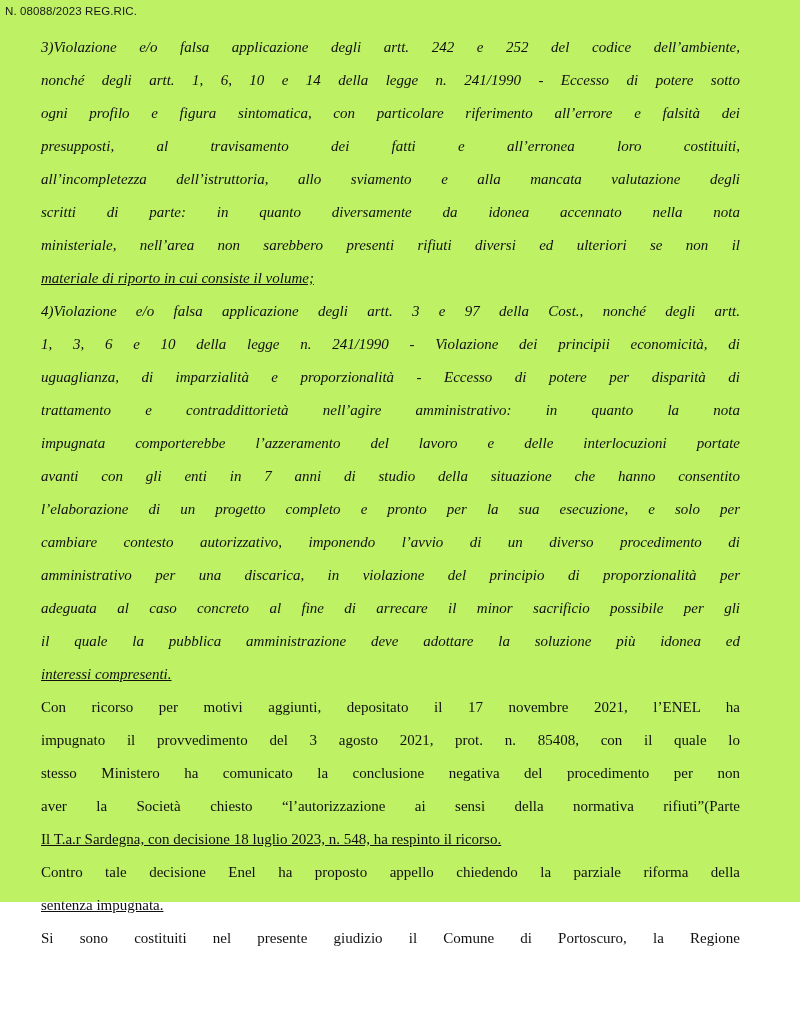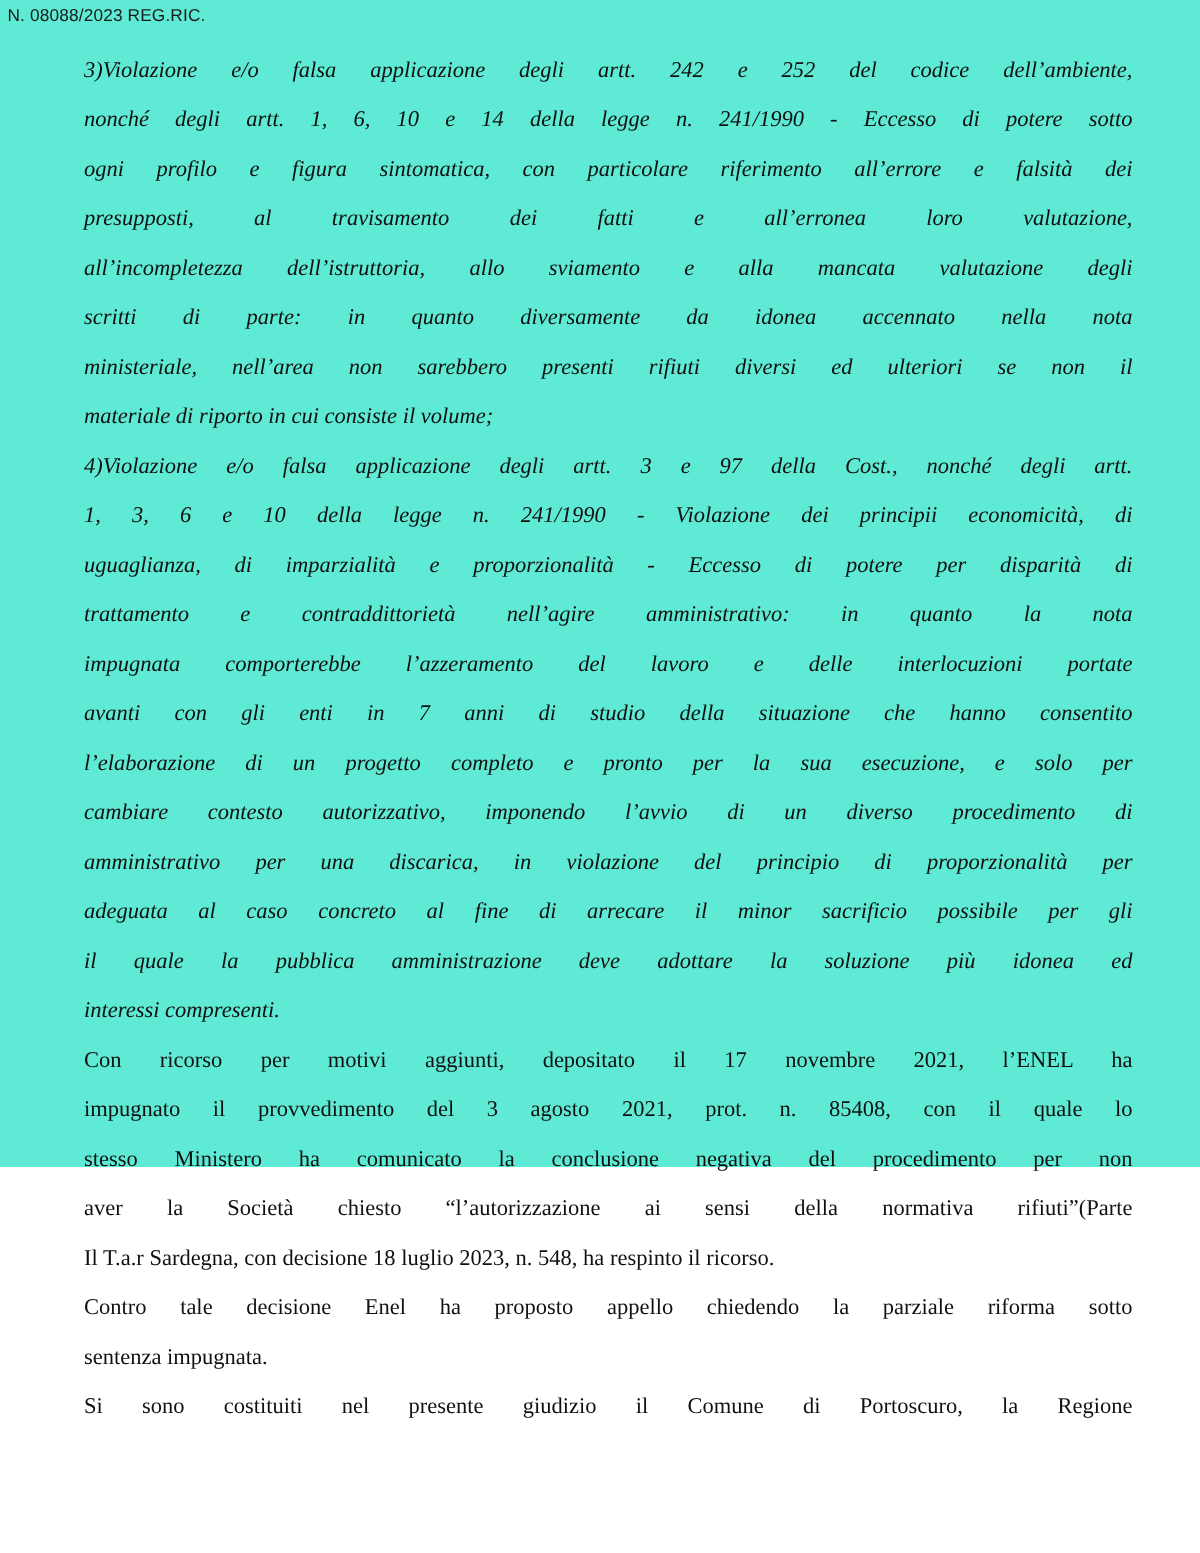--- a/index.html
+++ b/index.html
@@ -5,66 +5,67 @@
   html, body { margin: 0; padding: 0; }
   body {
     width: 800px; height: 1035px;
     background: #ffffff;
     font-family: "Liberation Serif", "DejaVu Serif", serif;
     color: #141414;
     overflow: hidden;
   }
   .page {
     position: relative;
-    width: 800px; height: 778px;
-    background: #5eead4;
+    width: 800px; height: 902px;
+    background: #bef264;
   }
   .reg-header {
     position: absolute;
     left: 5px; top: 5px;
     font-family: "Liberation Sans", "DejaVu Sans", sans-serif;
     font-size: 11.5px;
     letter-spacing: 0.1px;
     color: #1a1a1a;
     white-space: nowrap;
   }
   .doc-body {
     position: absolute;
-    left: 56px; top: 31px;
+    left: 41px; top: 31px;
     width: 699px;
     font-size: 15px;
     line-height: 33px;
     color: #101010;
   }
   .para { margin: 0; padding: 0; }
   .para.italic { font-style: italic; }
   .line {
     text-align: justify;
     text-align-last: justify;
     white-space: normal;
   }
   .line.last {
     text-align: right;
     text-align-last: left;
+    text-decoration: underline;
   }
 </style>
 </head>
 <body>
 
 <div class="page">
 
   <div class="reg-header">N. 08088/2023 REG.RIC.</div>
 
   <div class="doc-body">
 
     <div class="para italic">
       <div class="line">3)Violazione e/o falsa applicazione degli artt. 242 e 252 del codice dell’ambiente,</div>
       <div class="line">nonché degli artt. 1, 6, 10 e 14 della legge n. 241/1990 - Eccesso di potere sotto</div>
       <div class="line">ogni profilo e figura sintomatica, con particolare riferimento all’errore e falsità dei</div>
-      <div class="line">presupposti, al travisamento dei fatti e all’erronea loro valutazione,</div>
+      <div class="line">presupposti, al travisamento dei fatti e all’erronea loro costituiti,</div>
       <div class="line">all’incompletezza dell’istruttoria, allo sviamento e alla mancata valutazione degli</div>
       <div class="line">scritti di parte: in quanto diversamente da idonea accennato nella nota</div>
       <div class="line">ministeriale, nell’area non sarebbero presenti rifiuti diversi ed ulteriori se non il</div>
       <div class="line last">materiale di riporto in cui consiste il volume;</div>
     </div>
 
     <div class="para italic">
       <div class="line">4)Violazione e/o falsa applicazione degli artt. 3 e 97 della Cost., nonché degli artt.</div>
       <div class="line">1, 3, 6 e 10 della legge n. 241/1990 - Violazione dei principii economicità, di</div>
       <div class="line">uguaglianza, di imparzialità e proporzionalità - Eccesso di potere per disparità di</div>
@@ -84,21 +85,21 @@
       <div class="line">impugnato il provvedimento del 3 agosto 2021, prot. n. 85408, con il quale lo</div>
       <div class="line">stesso Ministero ha comunicato la conclusione negativa del procedimento per non</div>
       <div class="line">aver la Società chiesto “l’autorizzazione ai sensi della normativa rifiuti”(Parte</div>
     </div>
 
     <div class="para">
       <div class="line last">Il T.a.r Sardegna, con decisione 18 luglio 2023, n. 548, ha respinto il ricorso.</div>
     </div>
 
     <div class="para">
-      <div class="line">Contro tale decisione Enel ha proposto appello chiedendo la parziale riforma sotto</div>
+      <div class="line">Contro tale decisione Enel ha proposto appello chiedendo la parziale riforma della</div>
       <div class="line last">sentenza impugnata.</div>
     </div>
 
     <div class="para">
       <div class="line">Si sono costituiti nel presente giudizio il Comune di Portoscuro, la Regione</div>
     </div>
 
   </div>
 </div>
 

